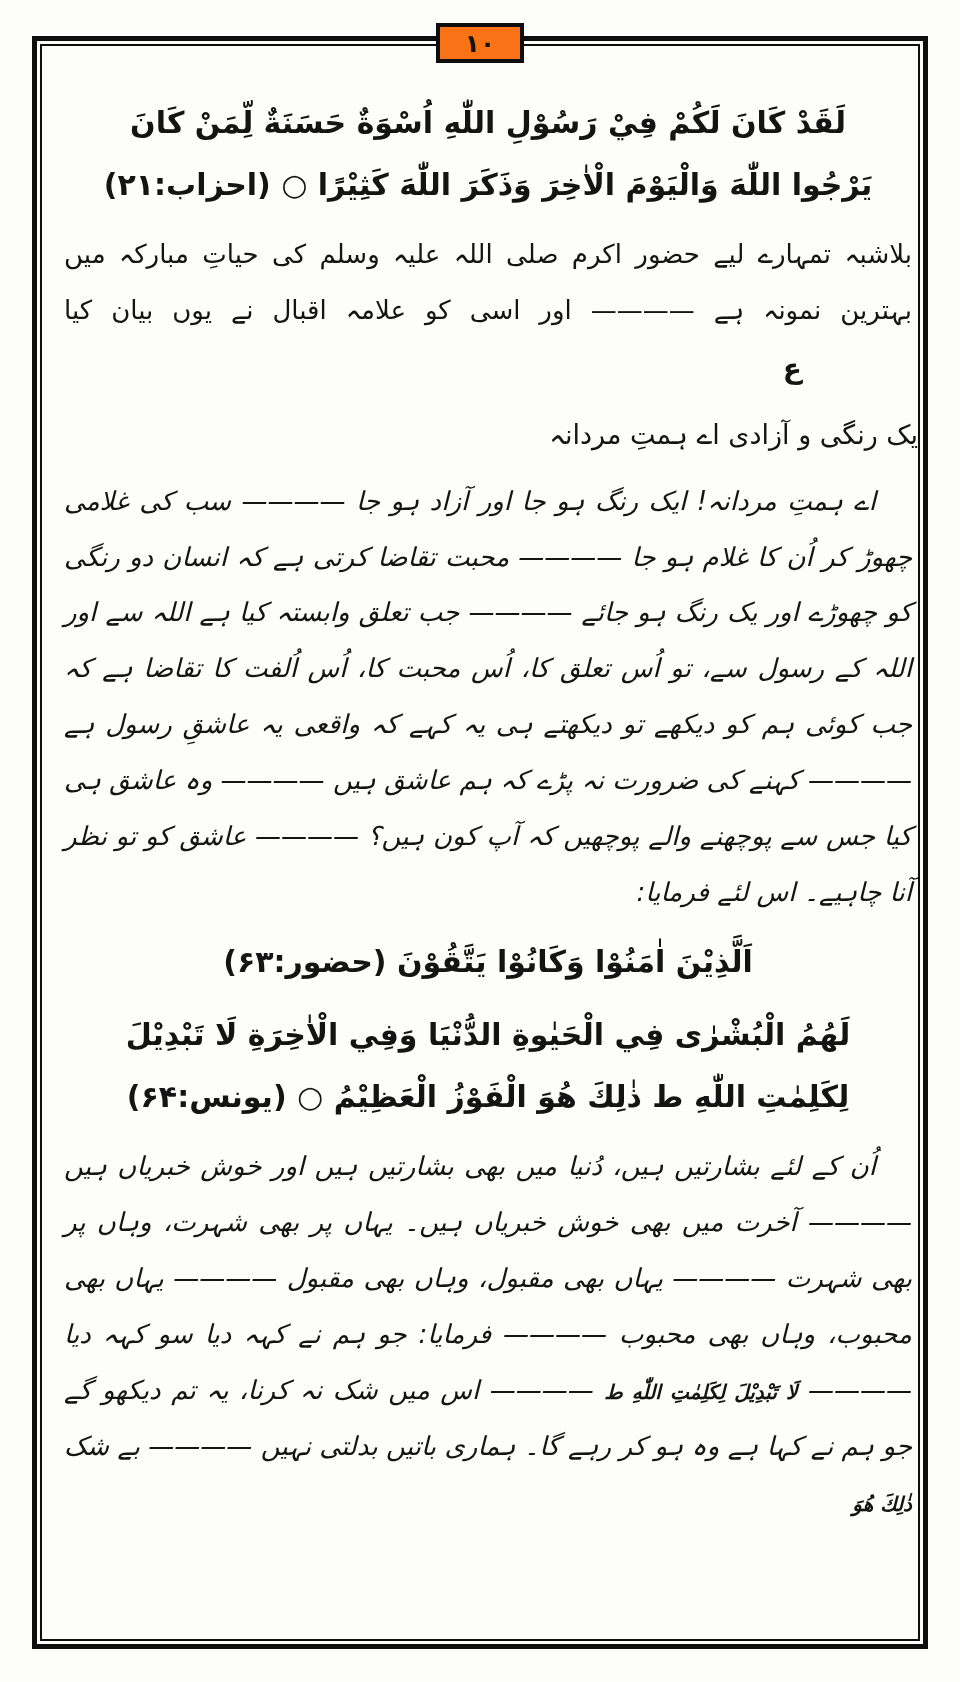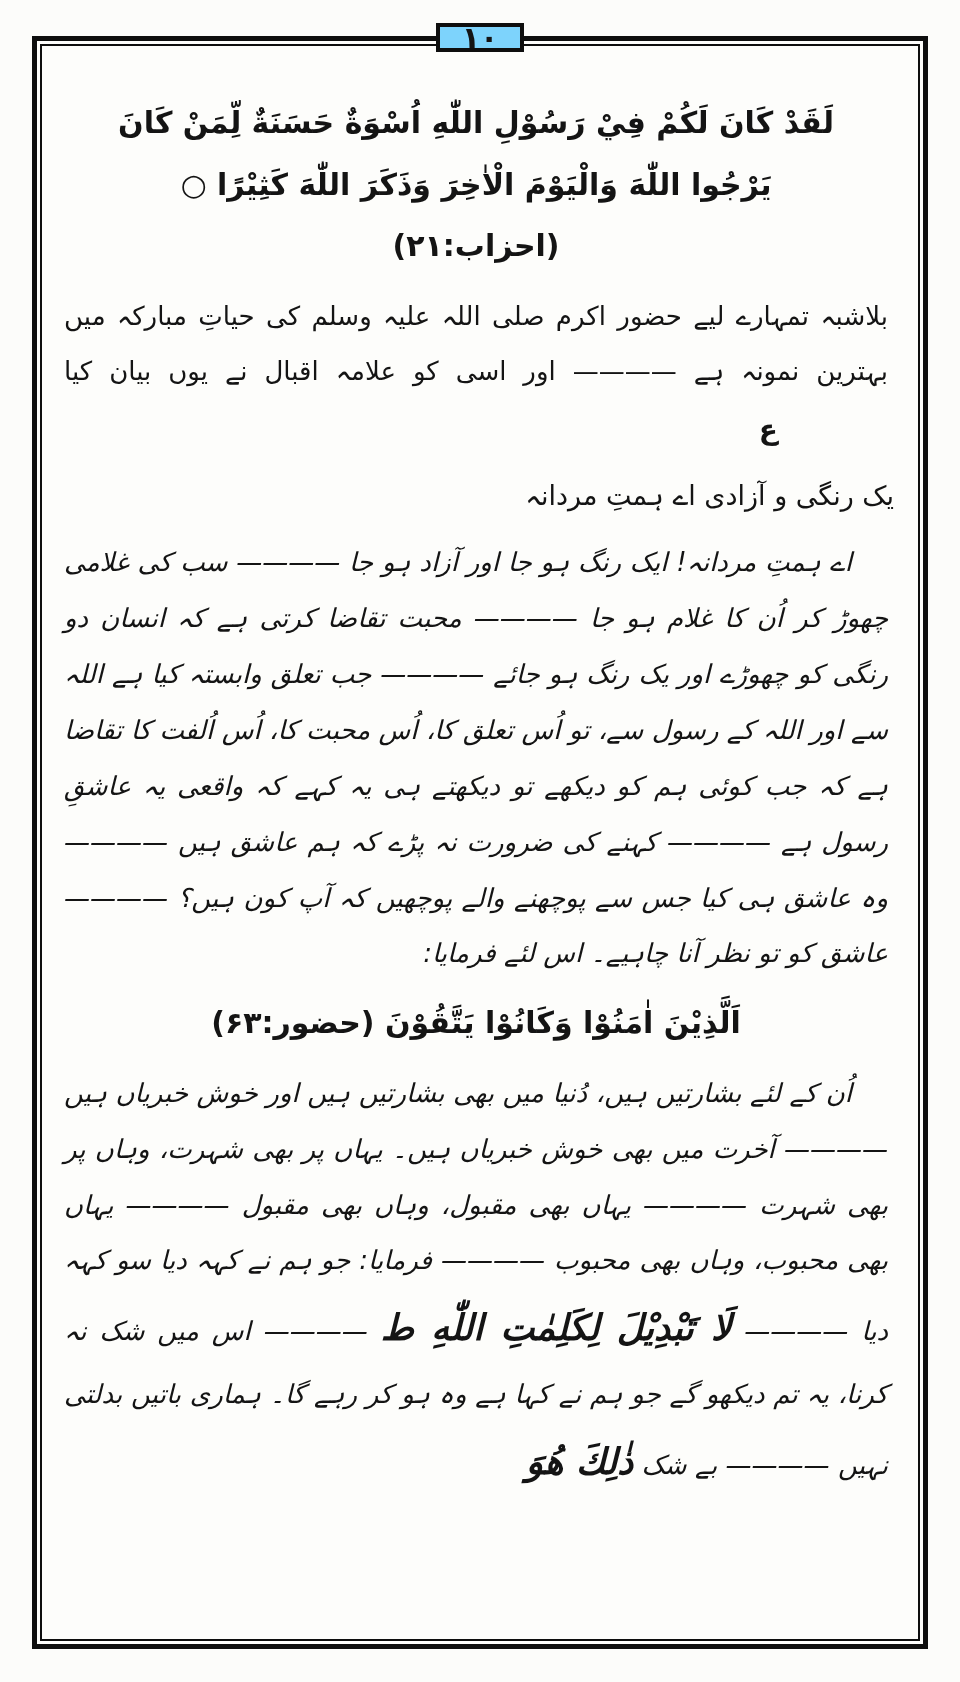--- a/index.html
+++ b/index.html
@@ -20,36 +20,36 @@
   .frame-outer {
     position: absolute;
     top: 36px; right: 32px; left: 32px; bottom: 33px;
     border: 5px solid #0e0e0e;
     background: #fdfdfb;
   }
   .frame-inner {
     position: absolute;
     top: 3px; right: 3px; left: 3px; bottom: 3px;
     border: 2px solid #0e0e0e;
-    padding: 36px 24px 14px 16px;
+    padding: 36px 0 14px 16px;
     overflow: hidden;
   }
   .page-number {
     position: absolute;
     top: 23px;
     left: 50%;
     transform: translateX(-50%);
     width: 88px;
-    height: 29px;
-    background: #7dd3fc;
+    height: 40px;
+    background: #f97316;
     border: 4px solid #0e0e0e;
     display: flex;
     align-items: center;
     justify-content: center;
-    font-size: 30px;
+    font-size: 25px;
     font-weight: bold;
     z-index: 5;
   }
   .verse {
     text-align: center;
     font-weight: bold;
     font-size: 30px;
     line-height: 2.05;
     margin: 10px 36px 12px 36px;
   }
@@ -67,21 +67,21 @@
     margin: 8px 0 10px 0;
   }
   .poem-marker {
     display: inline-block;
     margin-right: 110px;
     font-size: 28px;
     font-weight: bold;
   }
   .inline-arabic {
     font-weight: bold;
-    font-size: 36px;
+    font-size: 20px;
   }
 </style>
 </head>
 <body>
 
 <main class="sheet">
 
   <div class="frame-outer">
     <div class="frame-inner">
 
@@ -91,20 +91,21 @@
 
         <p class="prose"><span>بلاشبہ تمہارے لیے حضور اکرم صلی اللہ علیہ وسلم کی حیاتِ مبارکہ میں بہترین نمونہ ہے ———— اور اسی کو علامہ اقبال نے یوں بیان کیا</span><span class="poem-marker">ع</span></p>
 
         <p class="poetry">یک رنگی و آزادی اے ہمتِ مردانہ</p>
 
         <p class="prose indent">اے ہمتِ مردانہ! ایک رنگ ہو جا اور آزاد ہو جا ———— سب کی غلامی چھوڑ کر اُن کا غلام ہو جا ———— محبت تقاضا کرتی ہے کہ انسان دو رنگی کو چھوڑے اور یک رنگ ہو جائے ———— جب تعلق وابستہ کیا ہے اللہ سے اور اللہ کے رسول سے، تو اُس تعلق کا، اُس محبت کا، اُس اُلفت کا تقاضا ہے کہ جب کوئی ہم کو دیکھے تو دیکھتے ہی یہ کہے کہ واقعی یہ عاشقِ رسول ہے ———— کہنے کی ضرورت نہ پڑے کہ ہم عاشق ہیں ———— وہ عاشق ہی کیا جس سے پوچھنے والے پوچھیں کہ آپ کون ہیں؟ ———— عاشق کو تو نظر آنا چاہیے۔ اس لئے فرمایا:</p>
 
         <p class="verse">اَلَّذِيْنَ اٰمَنُوْا وَكَانُوْا يَتَّقُوْنَ (حضور:۶۳)</p>
 
 
+        <p class="verse">لَهُمُ الْبُشْرٰى فِي الْحَيٰوةِ الدُّنْيَا وَفِي الْاٰخِرَةِ لَا تَبْدِيْلَ لِكَلِمٰتِ اللّٰهِ ط ذٰلِكَ هُوَ الْفَوْزُ الْعَظِيْمُ ○ (یونس:۶۴)</p>
 
         <p class="prose indent">
           <span>اُن کے لئے بشارتیں ہیں، دُنیا میں بھی بشارتیں ہیں اور خوش خبریاں ہیں ———— آخرت میں بھی خوش خبریاں ہیں۔ یہاں پر بھی شہرت، وہاں پر بھی شہرت ———— یہاں بھی مقبول، وہاں بھی مقبول ———— یہاں بھی محبوب، وہاں بھی محبوب ———— فرمایا: جو ہم نے کہہ دیا سو کہہ دیا ————</span>
           <span class="inline-arabic">لَا تَبْدِيْلَ لِكَلِمٰتِ اللّٰهِ ط</span>
           <span>———— اس میں شک نہ کرنا، یہ تم دیکھو گے جو ہم نے کہا ہے وہ ہو کر رہے گا۔ ہماری باتیں بدلتی نہیں ———— بے شک</span>
           <span class="inline-arabic">ذٰلِكَ هُوَ</span>
         </p>
 
       </article>
 

